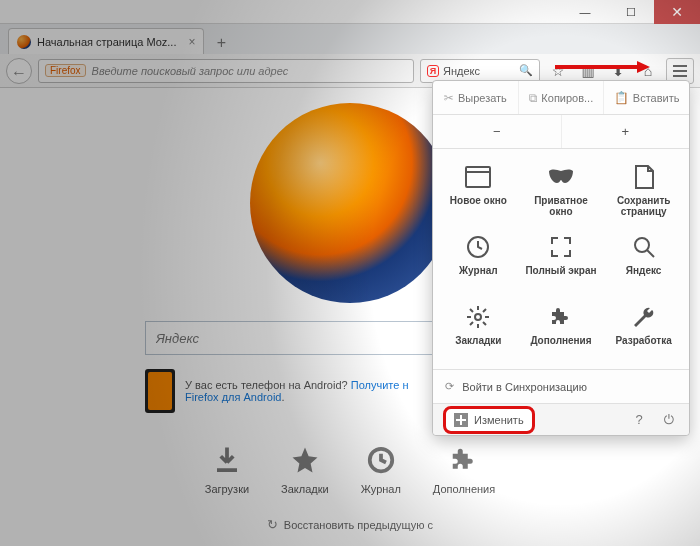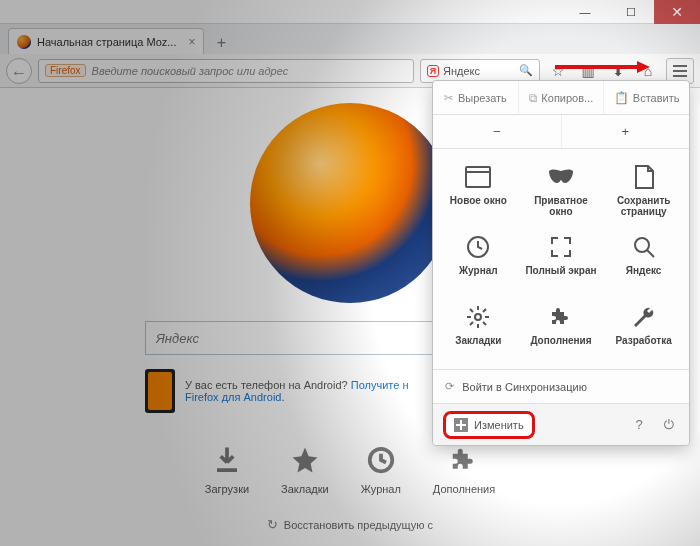--- a/index.html
+++ b/index.html
@@ -67,21 +67,21 @@
 .mp-zoom { display:flex; height:34px; border-bottom:1px solid #e0e0e0;}
 .mp-zoom .zcell { flex:1; display:flex; align-items:center; justify-content:center; font-size:13px; color:#555; border-right:1px solid #eee;}
 .mp-zoom .zcell:last-child { border-right:none;}
 .mp-grid { display:grid; grid-template-columns:1fr 1fr 1fr; padding:8px 4px 4px; gap:2px 0;font-weight:bold;}
 .mp-item { display:flex; flex-direction:column; align-items:center; justify-content:flex-start; padding:6px 2px; font-size:10px; color:#444; text-align:center; height:68px;}
 .mp-item .mi { width:30px; height:28px; display:flex; align-items:center; justify-content:center; margin-bottom:4px;}
 .mi svg { fill:none; stroke:#555; stroke-width:2; }
 .mi.fill svg { fill:#555; stroke:none;}
 .mp-sync { border-top:1px solid #e0e0e0; padding:10px 12px; font-size:11px; color:#555; display:flex; align-items:center; gap:8px;}
 .mp-sync .si { color:#888;}
-.mp-bottom { border-top:1px solid #e0e0e0; height:42px; display:flex; align-items:center; padding:0 10px; gap:10px; background:#f5f5f5; border-radius:0 0 4px 4px;}
+.mp-bottom { border-top:1px solid #e0e0e0; height:32px; display:flex; align-items:center; padding:0 10px; gap:10px; background:#f5f5f5; border-radius:0 0 4px 4px;}
 .edit-btn { display:flex; align-items:center; gap:6px; font-size:11px; color:#555; padding:4px 8px; border:3px solid #d11; border-radius:8px; background:#fff;}
 .edit-btn .pi { width:14px; height:14px; background:#888; display:inline-block; position:relative;}
 .edit-btn .pi::before, .edit-btn .pi::after { content:""; position:absolute; background:#fff;}
 .edit-btn .pi::before { left:6px; top:2px; width:2px; height:10px;}
 .edit-btn .pi::after { top:6px; left:2px; height:2px; width:10px;}
 .mp-bottom .spacer { flex:1;}
 .mp-bottom .rb { width:20px; color:#777; font-size:13px; text-align:center;}
 
 </style>
 </head>

